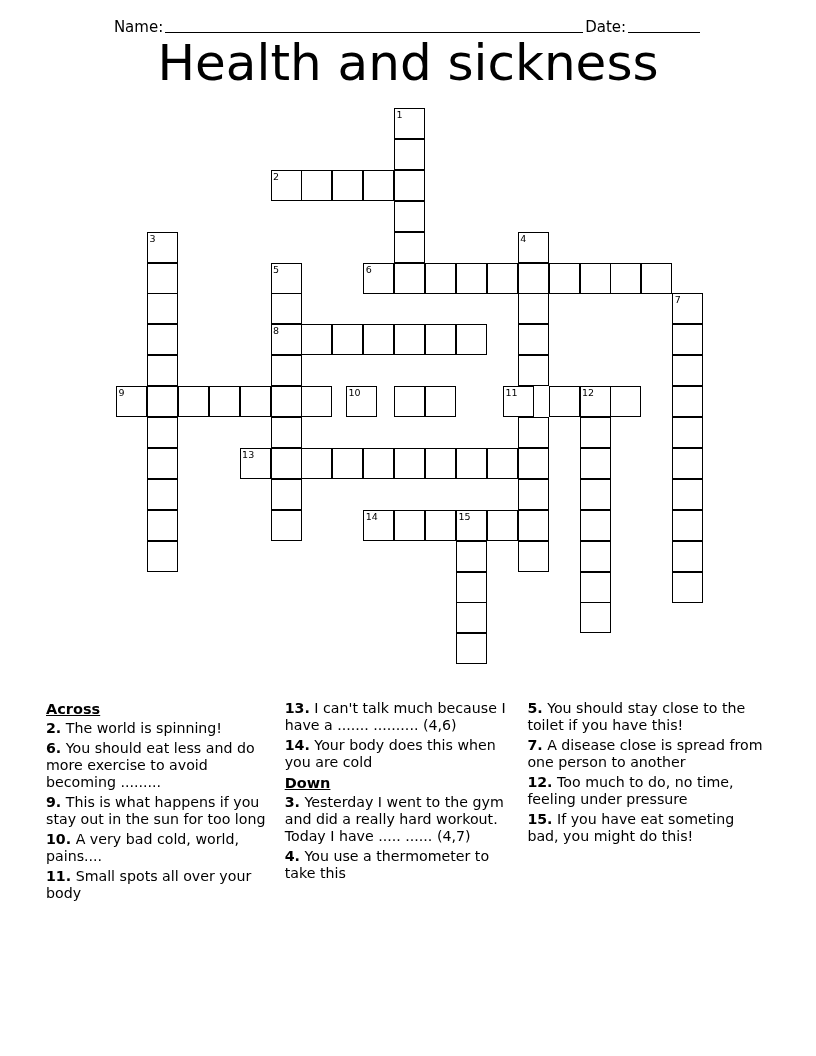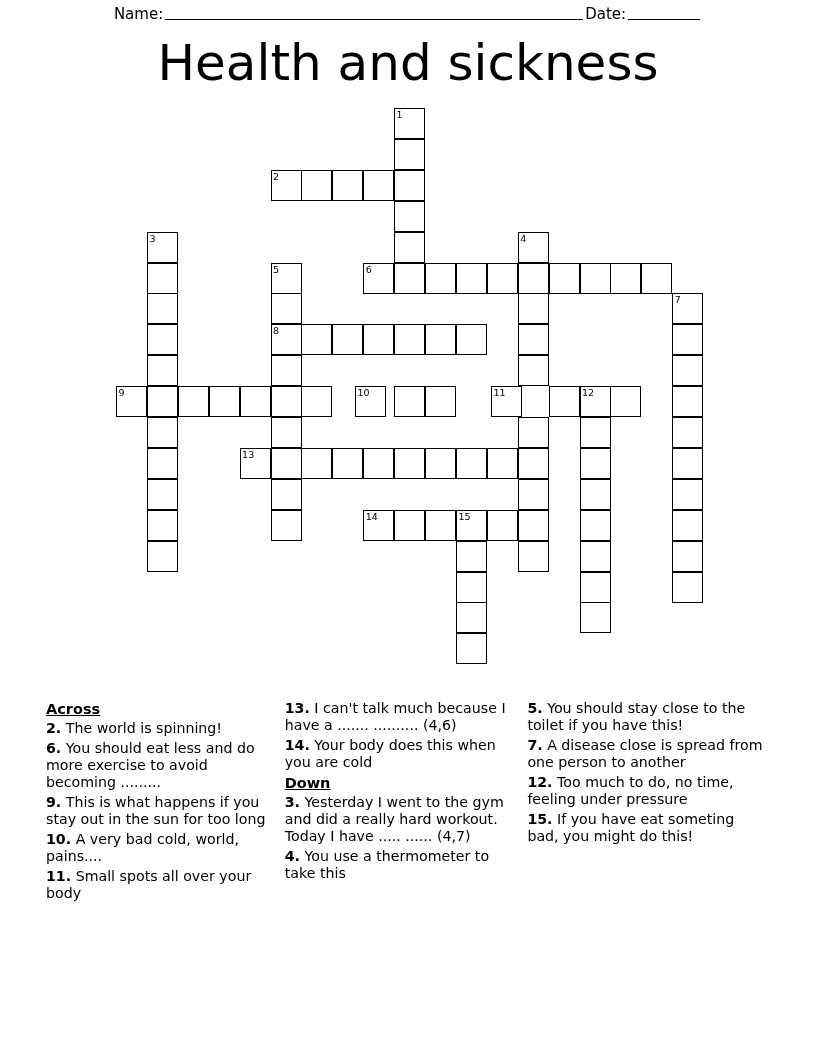--- a/index.html
+++ b/index.html
@@ -19,21 +19,21 @@
   
   .header-row {
     position: absolute;
     left: 0;
     top: 0;
     width: 816px;
     height: 28px;
     display: flex;
     align-items: flex-start;
     justify-content: center;
-    padding-top: 4px;
+    padding-top: 17px;
     box-sizing: border-box;
   }
   .hdr-label {
     font-size: 15px;
     line-height: 20px;
     white-space: pre;
   }
   .hdr-rule {
     display: inline-block;
     border-bottom: 1px solid #000;
@@ -186,26 +186,26 @@
     <div class="cell" style="left: 672.2px; top: 355.2px;"></div>
     <div class="cell" style="left: 116px; top: 386.1px;">
       <span class="num">9</span>
     </div>
     <div class="cell" style="left: 146.9px; top: 386.1px;"></div>
     <div class="cell" style="left: 177.8px; top: 386.1px;"></div>
     <div class="cell" style="left: 208.7px; top: 386.1px;"></div>
     <div class="cell" style="left: 239.6px; top: 386.1px;"></div>
     <div class="cell" style="left: 270.5px; top: 386.1px;"></div>
     <div class="cell" style="left: 301.4px; top: 386.1px;"></div>
-    <div class="cell" style="left: 355px; top: 386.1px;">
+    <div class="cell" style="left: 346px; top: 386.1px;">
       <span class="num">10</span>
     </div>
     <div class="cell" style="left: 394.1px; top: 386.1px;"></div>
     <div class="cell" style="left: 425px; top: 386.1px;"></div>
-    <div class="cell" style="left: 491px; top: 386.1px; text-align: right;">
+    <div class="cell" style="left: 503px; top: 386.1px; text-align: right;">
       <span class="num">11</span>
     </div>
     <div class="cell" style="left: 548.6px; top: 386.1px;"></div>
     <div class="cell" style="left: 579.5px; top: 386.1px;">
       <span class="num">12</span>
     </div>
     <div class="cell" style="left: 610.4px; top: 386.1px;"></div>
     <div class="cell" style="left: 672.2px; top: 386.1px;"></div>
     <div class="cell" style="left: 146.9px; top: 417px;"></div>
     <div class="cell" style="left: 270.5px; top: 417px;"></div>

